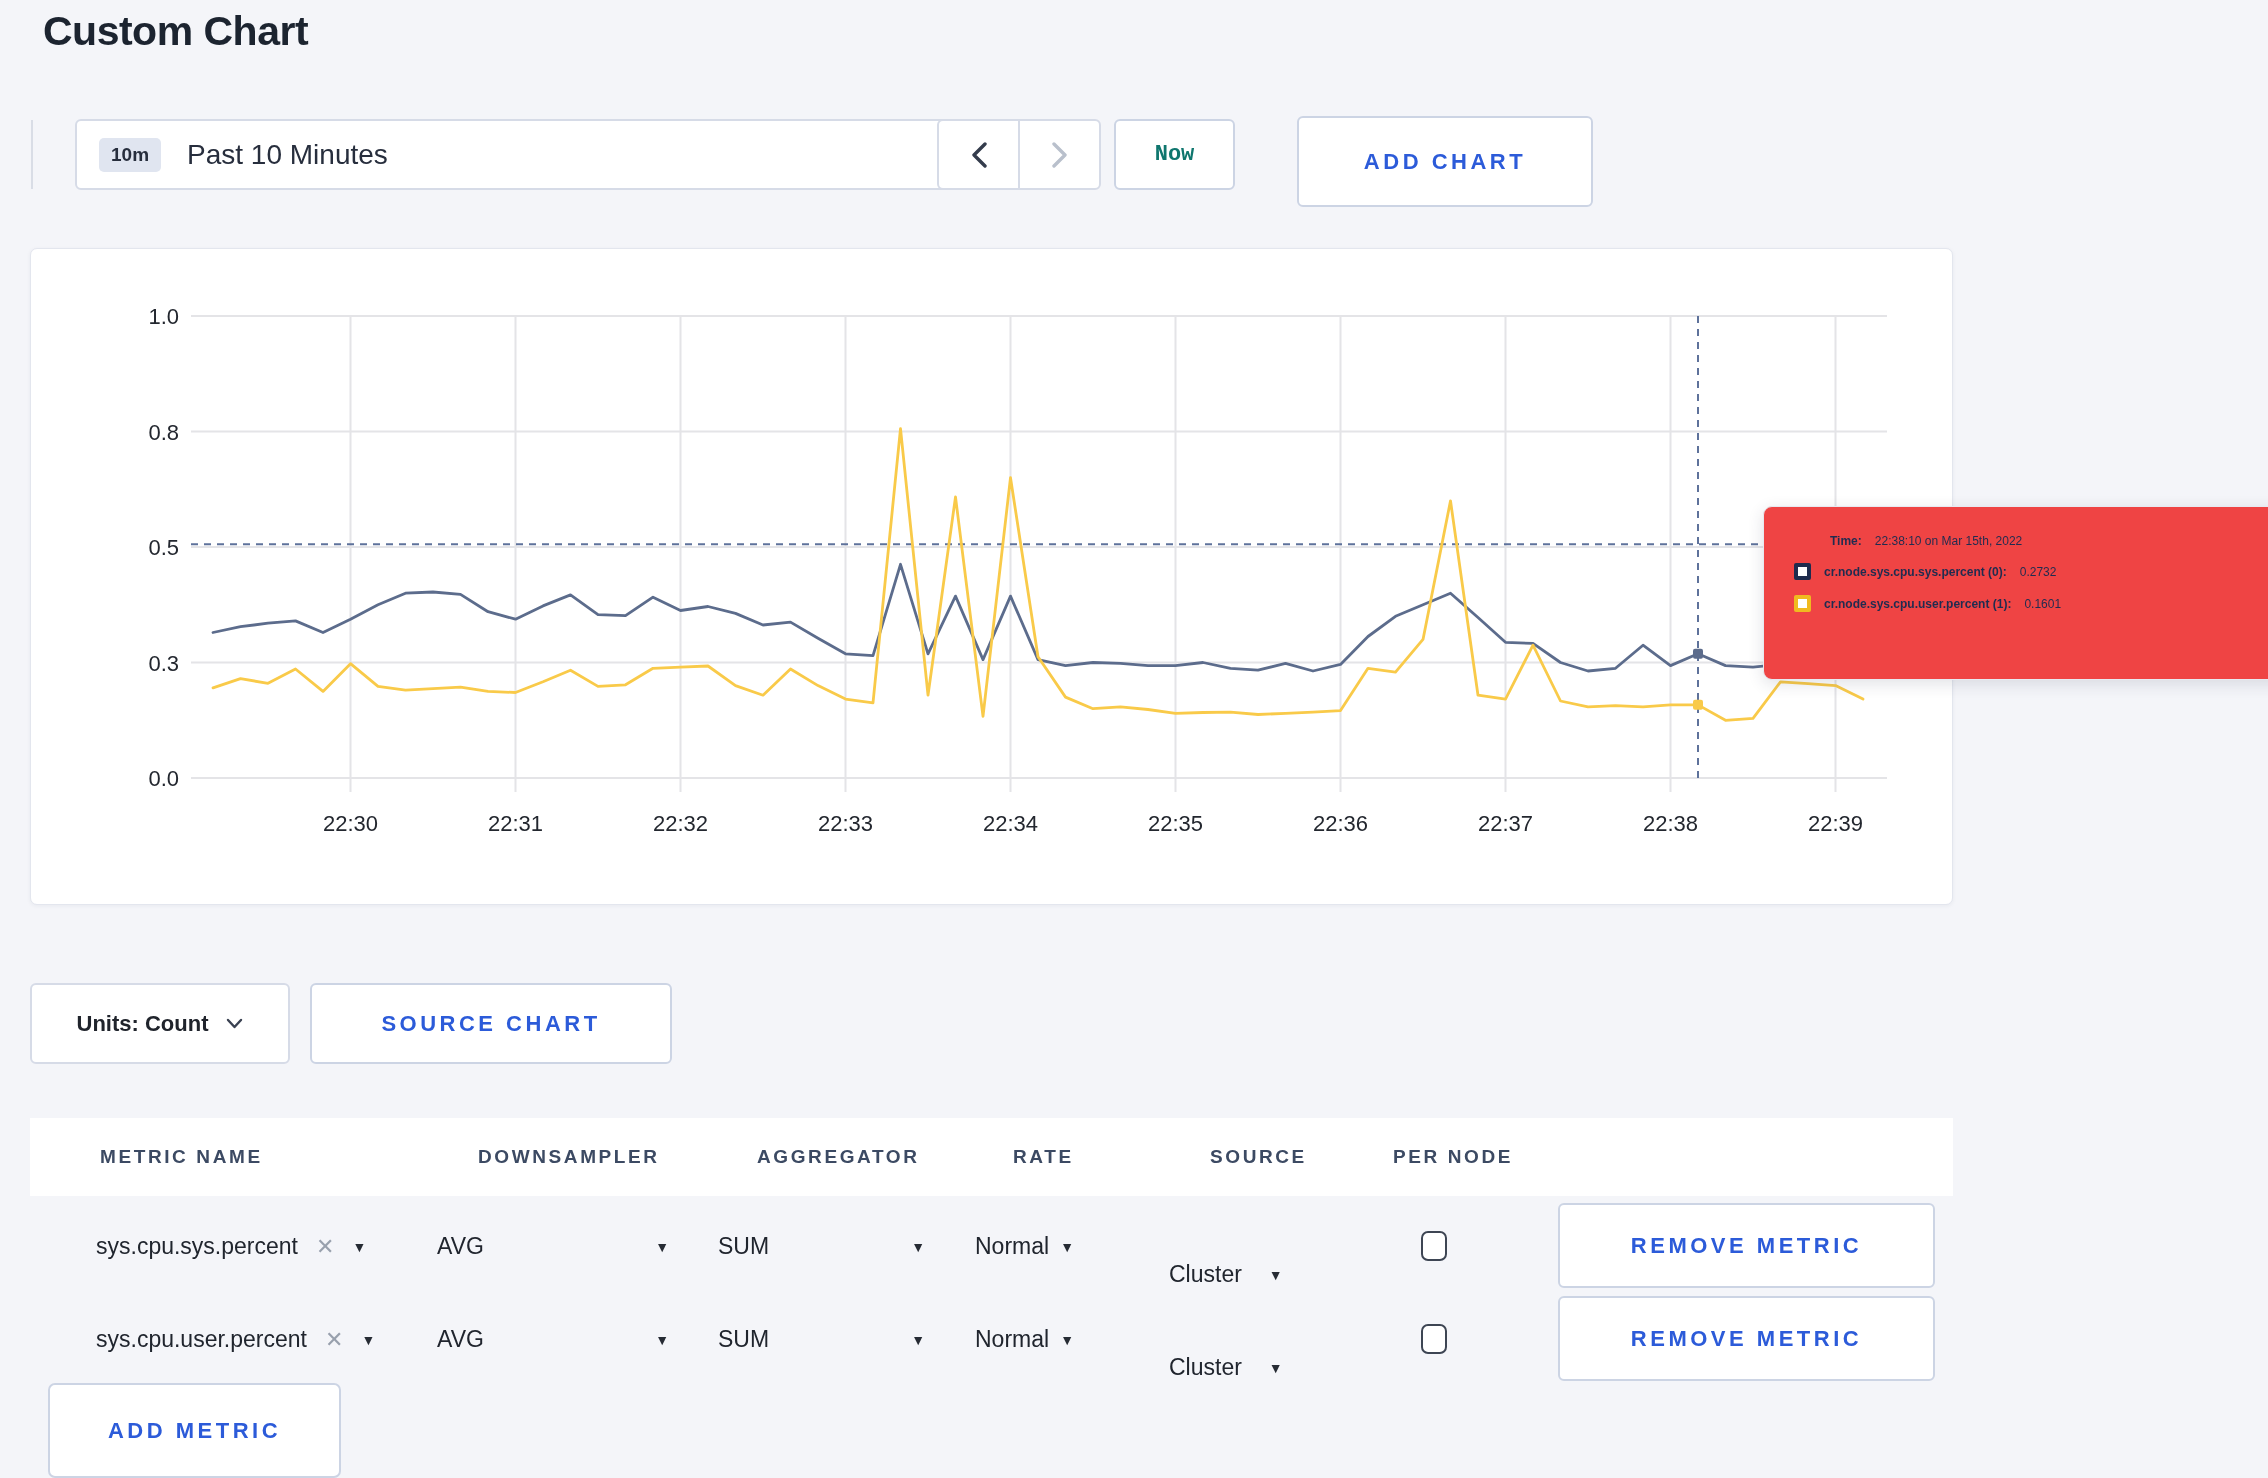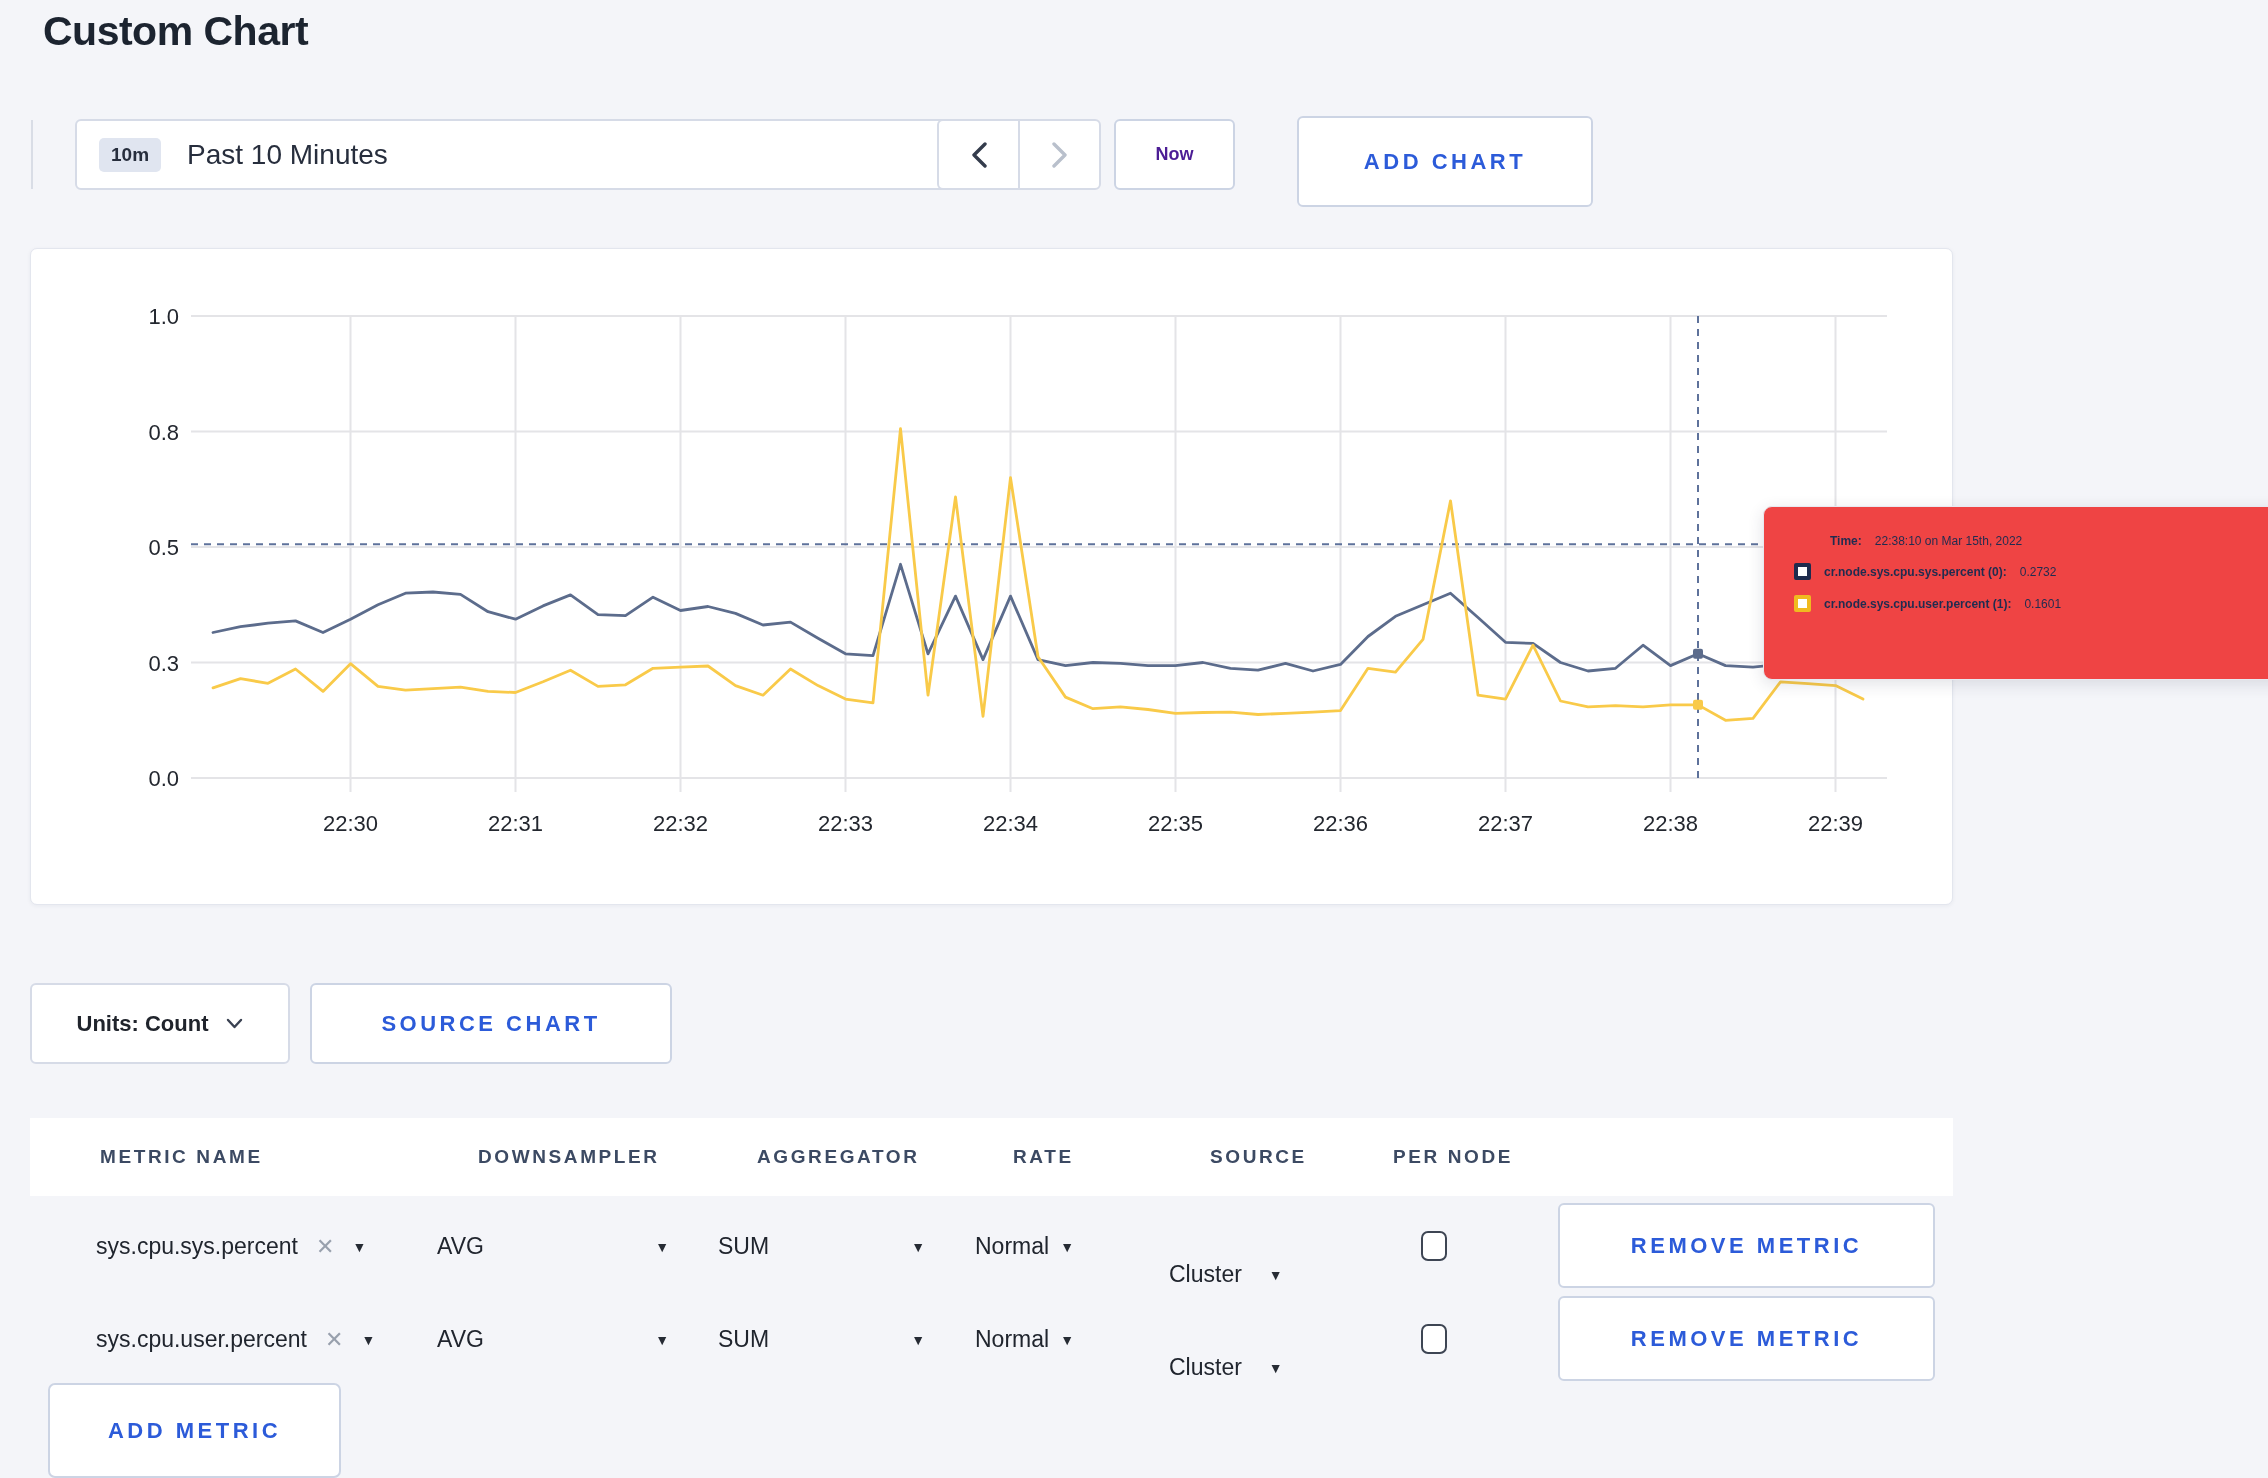--- a/index.html
+++ b/index.html
@@ -21,21 +21,21 @@
 
   .nav-group { position:absolute; left:937px; top:119px; width:164px; height:71px; background:#fff;
                border:2px solid #d6dbe7; border-radius:6px; display:flex; }
   .nav-group .half { flex:1; display:flex; align-items:center; justify-content:center; cursor:pointer;
                      background:transparent; border:none; }
   .nav-group .half + .half { border-left:2px solid #d6dbe7; }
 
   .btn { background:#fff; border:2px solid #ccd4e4; border-radius:6px; cursor:pointer;
          font-family:"Liberation Sans", sans-serif; }
   .now-btn { position:absolute; left:1114px; top:119px; width:121px; height:71px;
-             font-size:18px; font-weight:700; color:#4c1d95; }
+             font-size:22px; font-weight:700; color:#0f766e;font-family:Liberation Mono, monospace; }
   .blue-btn { color:#2c5bd9; font-size:22px; font-weight:700; letter-spacing:3.5px; }
   .add-chart-btn { position:absolute; left:1297px; top:116px; width:296px; height:91px; }
 
   
   .chart-card { position:absolute; left:30px; top:248px; width:1923px; height:657px; background:#fff;
                 border:1px solid #e3e6ee; border-radius:7px; box-shadow:0 1px 4px rgba(40,50,80,0.06); }
   .chart-card svg { position:absolute; left:0; top:0; }
   .chart-card svg text { font-family:"Liberation Sans", sans-serif; font-size:22px; fill:#23272f; }
 
   

